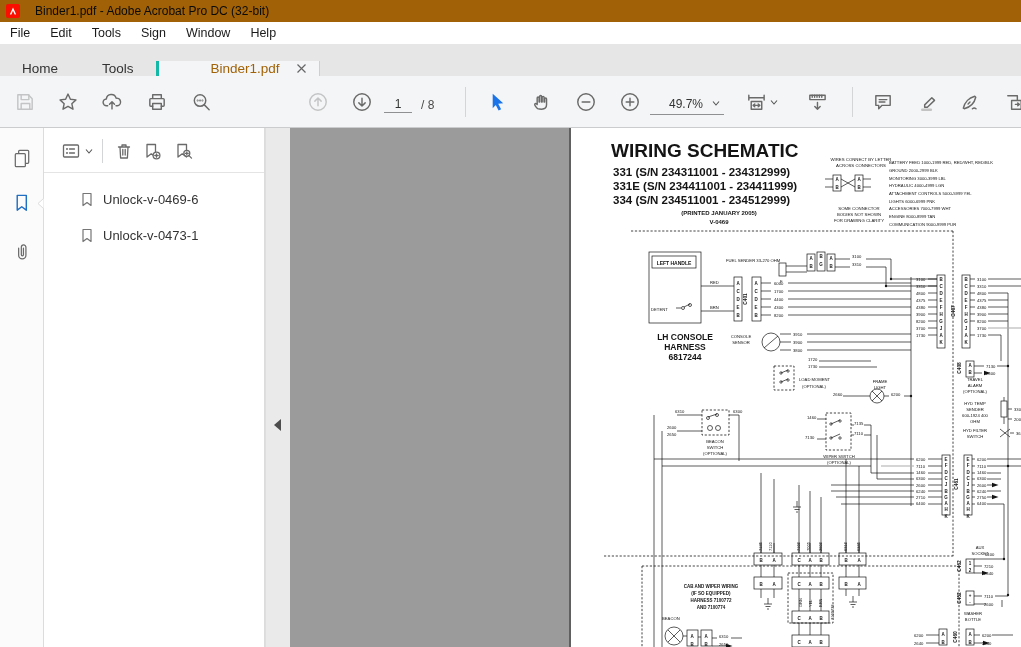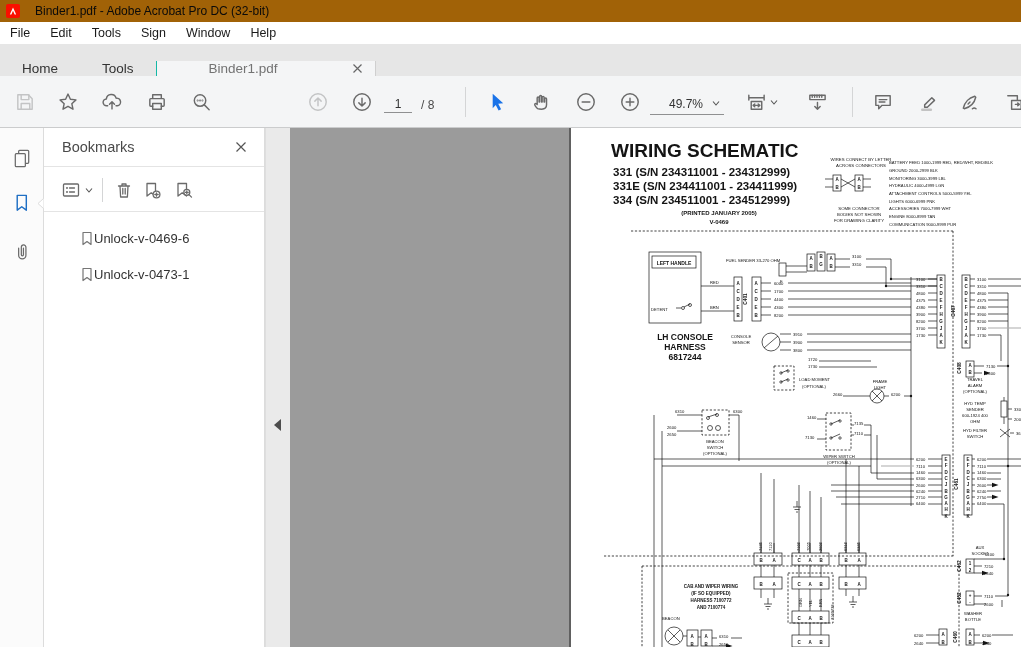--- a/index.html
+++ b/index.html
@@ -5,39 +5,39 @@
   *{box-sizing:border-box;margin:0;padding:0}
   body{width:1021px;height:647px;overflow:hidden;font-family:"Liberation Sans",sans-serif;background:#fff;position:relative}
   
   .titlebar{height:22px;background:#a16207;display:flex;align-items:center;gap:15px;padding-left:6px;font-size:12px;color:#0a0a0a}
   
   .menubar{height:22px;background:#fff;display:flex;align-items:center;font-size:12.5px;color:#1a1a1a}
   .menubar span{padding:0 10px;cursor:default}
   
   .tabbar{height:32px;background:#e6e6e6;display:flex;align-items:flex-end}
   .tab{display:flex;align-items:center;padding:0 22px;font-size:13.5px;color:#333;background:#e6e6e6}
-  .tab.doc{background:#f4f5f6;border-left:1px solid #14b8a6;border-right:1px solid #cfcfcf;width:220px;justify-content:space-between;padding:0 12px 0 52px;color:#737373}
+  .tab.doc{background:#f4f5f6;border-left:3px solid #14b8a6;border-right:1px solid #cfcfcf;width:164px;justify-content:space-between;padding:0 12px 0 52px;color:#a16207}
   
   .toolbar{height:52px;background:#f4f5f6;border-bottom:1px solid #cbcccd;position:relative}
   .tb{position:absolute;top:15px;width:22px;height:22px;display:flex;align-items:center;justify-content:center}
   .vsep{position:absolute;top:11px;width:1px;height:30px;background:#d4d5d6}
   .pagebox{position:absolute;left:384px;top:19px;width:28px;border-bottom:1px solid #8f9091;text-align:center;font-size:12px;color:#333;background:transparent;border-top:none;border-left:none;border-right:none;height:18px;font-family:"Liberation Sans",sans-serif}
   .pagetotal{position:absolute;left:421px;top:22px;font-size:12px;color:#4a4a4a}
   .zoombox{position:absolute;left:650px;top:17px;width:74px;height:22px;border-bottom:1px solid #8f9091;display:flex;align-items:center;justify-content:flex-end;gap:9px;font-size:12px;color:#333;padding:0 4px}
   
   .main{display:flex;height:519px}
   .rail{width:44px;background:#fbfbfb;border-right:1px solid #dcdcdc;position:relative}
   .rail .ric{position:absolute;left:11px}
   .panel{width:221px;background:#fff;border-right:1px solid #dcdcdc;position:relative;font-size:13px}
   .phead{height:39px;display:flex;align-items:center;justify-content:space-between;padding:0 17px 0 18px;border-bottom:1px solid #e4e4e4}
   .ptitle{font-size:14.5px;color:#4a4a4a}
   .ptools{height:45px;border-bottom:1px solid #e4e4e4;position:relative}
   .pt{position:absolute;top:13px}
   .blist{padding-top:8px}
-  .bitem{height:36px;display:flex;align-items:center;gap:0;padding-left:36px;color:#333;cursor:default}
+  .bitem{height:36px;display:flex;align-items:center;gap:9px;padding-left:36px;color:#333;cursor:default}
   .gutter{width:25px;background:#eaeaea;position:relative;border-left:1px solid #dedede}
   .canvas{flex:1;background:#9b9b9b;position:relative;overflow:hidden}
   .page{position:absolute;left:281px;top:0;width:464px;height:519px;background:#fff;box-shadow:-2px 0 0 rgba(0,0,0,.38)}
   
   svg text{fill:#141414;font-family:"Liberation Sans",sans-serif}
   .t1{font-size:19px;font-weight:bold}
   .t2{font-size:11.5px;font-weight:bold}
   .t3{font-size:6px;font-weight:bold;text-anchor:middle}
   .t4{font-size:8.5px;font-weight:bold;text-anchor:middle}
   .pb{font-size:5px;font-weight:bold;text-anchor:middle}
@@ -223,26 +223,20 @@
         </svg></div>
     <svg style="position:absolute;left:37px;top:70px" width="7" height="11" viewBox="0 0 7 11">
         <path d="M6.5.5 1 5.5l5.5 5" fill="#fff" stroke="#dcdcdc"></path>
       </svg>
     <div class="ric" style="top:113px"><svg class="icon2" width="22" height="22" viewBox="0 0 23 23">
           <path d="M8 7.5v7.5a3.8 3.8 0 0 0 7.6 0V6.5a2.4 2.4 0 0 0-4.8 0v8a1.1 1.1 0 0 0 2.2 0v-7"></path>
         </svg></div>
   </div>
 
   <div class="panel">
-    <div class="phead">
-      <span class="ptitle">Bookmarks</span>
-      <svg width="12" height="12" viewBox="0 0 12 12">
-          <path d="M1.5 1.5l9 9M10.5 1.5l-9 9" stroke="#555" stroke-width="1.2"></path>
-        </svg>
-    </div>
     <div class="ptools">
       <div class="pt" style="left:17px"><svg class="icon2" width="20" height="20" viewBox="0 0 20 20">
             <rect x="2.5" y="4" width="15" height="12" rx="1"></rect>
             <circle cx="6" cy="8" r=".4"></circle>
             <circle cx="6" cy="12" r=".4"></circle>
             <path d="M8.5 8h5M8.5 12h5"></path>
           </svg></div>
       <svg class="pt" style="left:41px;top:21px" width="8" height="5" viewBox="0 0 8 5">
           <path d="M1 .5l3 3.5L7 .5" fill="none" stroke="#555" stroke-width="1.1"></path>
         </svg>

